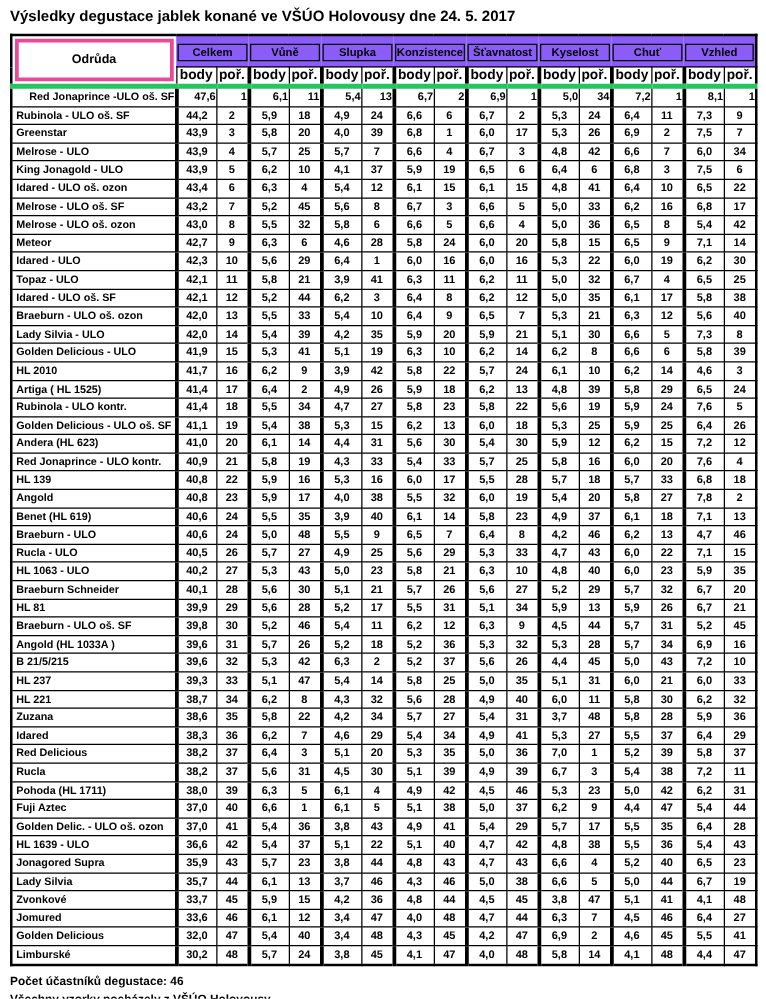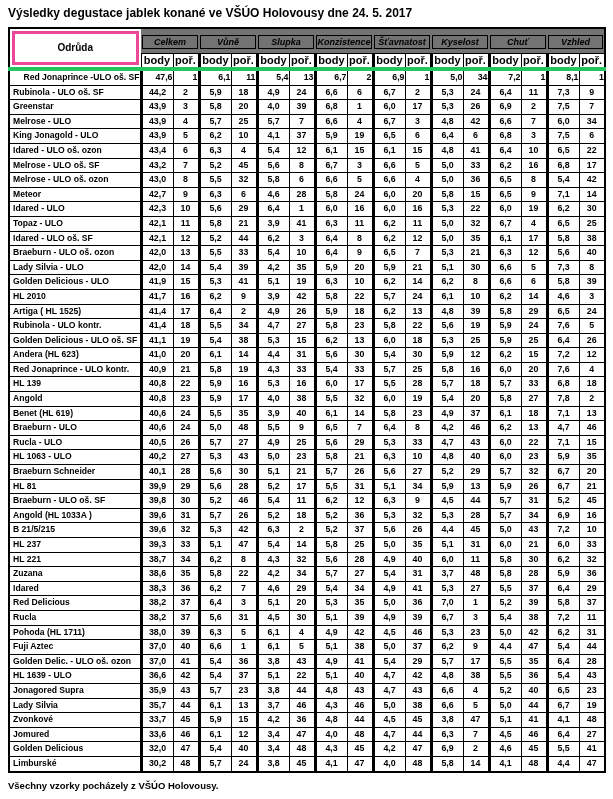--- a/index.html
+++ b/index.html
@@ -4,21 +4,21 @@
 <style>
   html,body{margin:0;padding:0;background:#fff;}
   body{width:613px;height:799px;overflow:hidden;font-family:"Liberation Sans",sans-serif;color:#000;}
   .page{padding:4px 0 0 8px;border-radius:28px;}
   .title{font-size:12px;font-weight:bold;margin:2px 0 7px 0;letter-spacing:0;}
   table.results{border-collapse:collapse;table-layout:fixed;border:2px solid #000;background:#fff;}
   th,td{padding:0;margin:0;}
   
   th.odrh{background:#fff;vertical-align:middle;font-weight:bold;}
   .obox{border:3px solid #ec4899;margin:2px 2px 2px 2px;height:28px;line-height:28px;text-align:center;font-size:10px;font-weight:bold;}
-  th.grph{background:#737373;font-style:italic;}
+  th.grph{background:#8b5cf6;}
   .gbox{border:1px solid #000;margin:2px 1px 1px 1px;height:12px;line-height:12px;text-align:center;font-size:9px;font-weight:bold;overflow:hidden;white-space:nowrap;}
   th.sub{border:1px solid #000;height:13px;line-height:13px;text-align:center;font-size:11px;font-weight:bold;background:#fff;}
   th.sub.por{border-right-width:3px;}
   th.sub.lastc{border-right-width:1px;}
   
   tbody td{border:1px solid #000;height:13.6px;line-height:13.6px;font-size:8.8px;font-weight:bold;text-align:center;white-space:nowrap;overflow:hidden;background:#fff;}
   tbody tr:first-child td{border-top:4px solid #22c55e;text-align:right;}
   td.odr{text-align:left;padding-left:3px;border-right-width:3px;font-size:8.6px;}
   td.num.por{border-right-width:3px;}
   td.num.lastc{border-right-width:1px;}
@@ -1009,15 +1009,16 @@
           <td class="num por">14</td>
           <td class="num">4,1</td>
           <td class="num por">48</td>
           <td class="num">4,4</td>
           <td class="num por lastc">47</td>
         </tr>
       </tbody>
   </table>
 
   <div class="footer">
+    <div>Počet účastníků degustace: 46</div>
     <div>Všechny vzorky pocházely z VŠÚO Holovousy.</div>
   </div>
 </div>
 
 </body></html>

